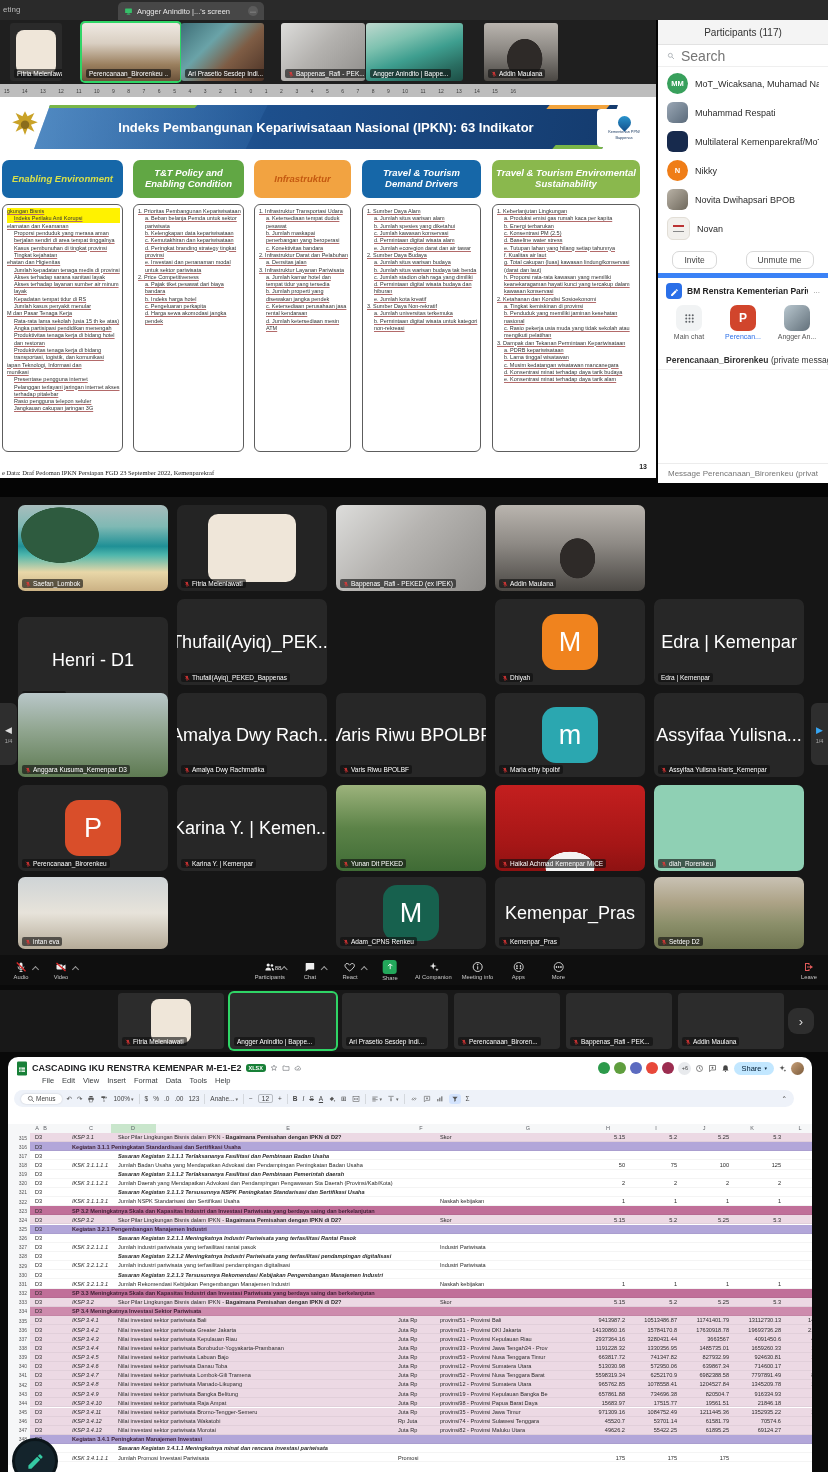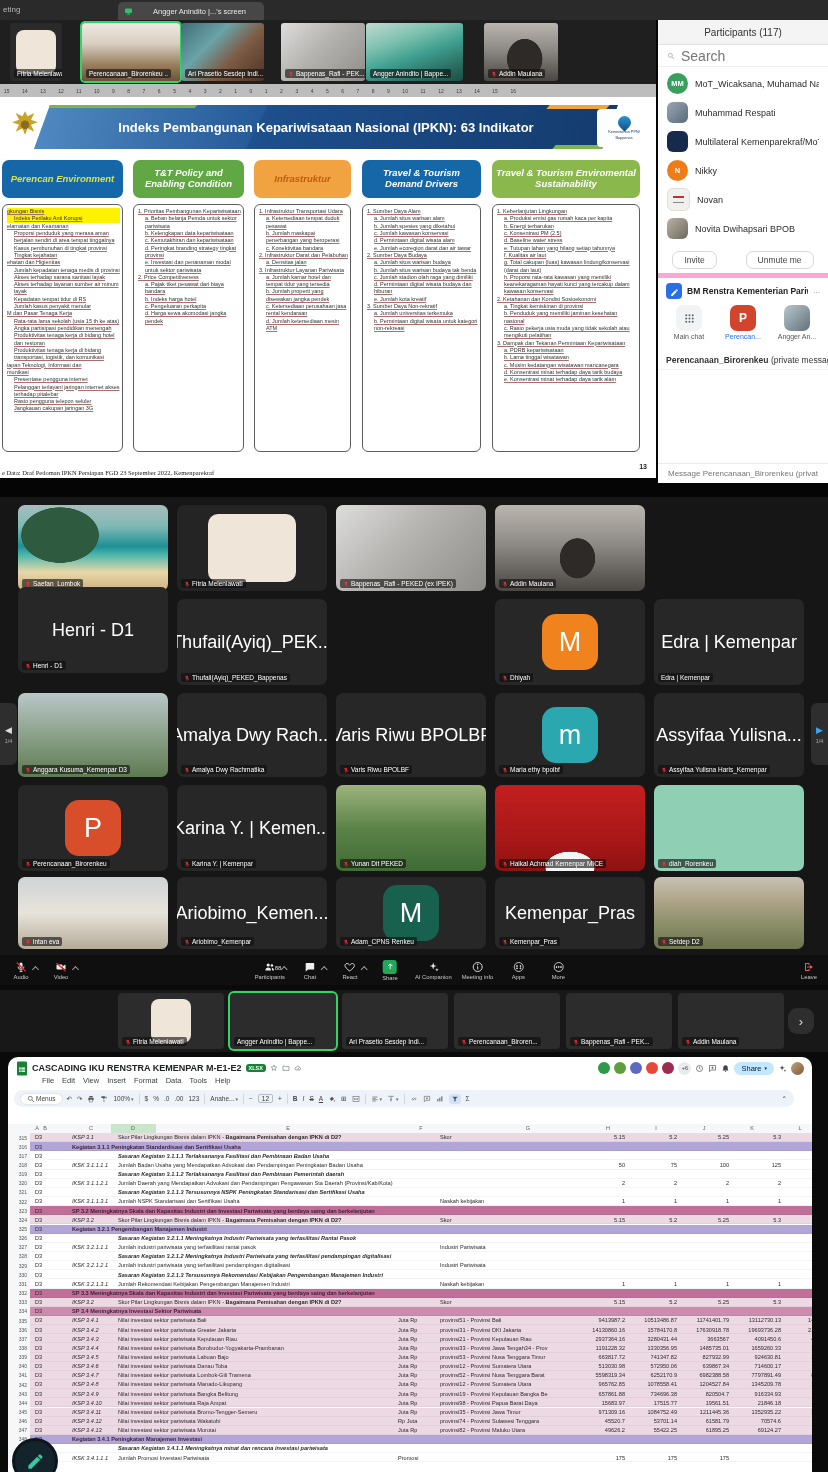--- a/index.html
+++ b/index.html
@@ -4,21 +4,21 @@
 <style>
   html,body{margin:0;padding:0;background:#000;}
   body{width:828px;height:1472px;overflow:hidden;font-family:"Liberation Sans",sans-serif;}
   #root{position:relative;width:828px;height:1472px;background:#050505;}
   .ic{display:inline-flex;align-items:center;justify-content:center;}
   .ic svg{width:100%;height:100%;display:block;}
 
   
   #tabbar{position:absolute;left:0;top:0;width:828px;height:20px;background:#2a2a2a;}
   .tab-partial{position:absolute;left:3px;top:5px;font-size:8px;color:#b8b8b8;}
-  .tab-active{position:absolute;left:118px;top:2px;width:146px;height:18px;background:#474747;border-radius:5px 5px 0 0;display:flex;align-items:center;gap:20px;padding:0 6px;box-sizing:border-box;color:#e8e8e8;font-size:7.5px;white-space:nowrap;overflow:hidden;}
+  .tab-active{position:absolute;left:118px;top:2px;width:146px;height:18px;background:#474747;border-radius:5px 5px 0 0;display:flex;align-items:center;gap:4px;padding:0 6px;box-sizing:border-box;color:#e8e8e8;font-size:7.5px;white-space:nowrap;overflow:hidden;}
   .tab-active .ic{width:9px;height:9px;color:#36c06a;flex:none;}
   .tab-more{margin-left:auto;width:10px;height:10px;border-radius:50%;background:#5c5c5c;color:#ddd;font-size:6px;display:flex;align-items:center;justify-content:center;flex:none;}
 
   
   #stage{position:absolute;left:0;top:20px;width:656px;height:458px;background:#141414;}
   #fs-top{position:absolute;left:0;top:0;width:656px;height:64px;background:#1f1f1f;}
   .fstile{position:absolute;top:3px;height:58px;background:#333;border-radius:3px;overflow:hidden;}
   .fstile.active{box-shadow:0 0 0 2px #2fd566;}
   #ruler{position:absolute;left:0;top:64px;width:656px;height:13px;background:#bdbdbd;display:flex;align-items:center;}
   #ruler-nums{width:512px;display:flex;justify-content:space-between;padding:0 4px;font-size:5px;color:#3d3d3d;}
@@ -49,21 +49,21 @@
   .p-search{height:21px;display:flex;align-items:center;gap:4px;padding:0 9px;border-bottom:1px solid #efefef;flex:none;}
   .p-search .ic{width:8px;height:8px;color:#9aa0a6;flex:none;}
   .p-search input{border:none;outline:none;background:transparent;font-size:14px;color:#555;width:100%;font-family:"Liberation Sans",sans-serif;}
   #p-list{flex:none;height:177px;padding-top:2px;overflow:hidden;}
   .p-row{height:29px;display:flex;align-items:center;gap:7px;padding:0 9px;}
   .p-av{width:21px;height:21px;border-radius:50%;flex:none;display:flex;align-items:center;justify-content:center;color:#fff;font-size:7.5px;font-weight:bold;}
   .p-av.sq{border-radius:6px;}
   .p-av.logo{background:#f2f0ec;border:1px solid #e2ded6;}
   .p-av.logo i{display:block;width:11px;height:4px;border-top:2px solid #b33;border-bottom:1px solid #888;}
   .p-name{font-size:9px;color:#2b2b2b;white-space:nowrap;overflow:hidden;}
-  .p-btns{height:27px;display:flex;align-items:center;justify-content:space-around;flex:none;border-bottom:5px solid #f9a8d4;}
+  .p-btns{height:27px;display:flex;align-items:center;justify-content:space-around;flex:none;border-bottom:5px solid #3b82f6;}
   .btn{padding:3px 11px;border:1px solid #d8d8d8;border-radius:7px;font-size:8.5px;color:#444;background:#fff;}
   .c-head{height:25px;display:flex;align-items:center;gap:5px;padding:0 8px;flex:none;}
   .c-compose{width:16px;height:16px;border-radius:4px;background:#2a6fe8;color:#fff;flex:none;}
   .c-compose .ic{width:9px;height:9px;color:#fff;margin:3.5px;}
   .c-title{font-size:8.5px;font-weight:bold;color:#222;white-space:nowrap;overflow:hidden;flex:1;}
   .c-more{color:#888;font-size:8px;flex:none;}
   .c-tabs{height:44px;display:flex;gap:8px;padding:2px 8px;flex:none;}
   .c-tab{width:46px;display:flex;flex-direction:column;align-items:center;gap:2px;font-size:7px;color:#555;}
   .c-tab .tav{width:26px;height:26px;border-radius:7px;background:#f1f3f4;display:flex;align-items:center;justify-content:center;color:#fff;font-weight:bold;font-size:12px;}
   .c-tab .tav .ic{width:13px;height:13px;color:#5f6368;}
@@ -297,21 +297,21 @@
             <path d="M20 5l3 6 8-4-4 8 8 3-8 3 4 8-8-4-3 8-3-8-8 4 4-8-8-3 8-3-4-8 8 4z" fill="#c9a227"></path>
             <circle cx="20" cy="21" r="5" fill="#8a6d1c"></circle>
           </svg>
         </span>
       <div class="bap">
         <span class="bap-blob"></span>
         <span class="bap-t">Kementerian PPN/</span>
         <span class="bap-t">Bappenas</span>
       </div>
       <div id="pillars">
-          <div class="pillar-h" style="left: 2px; width: 121px; background: rgb(22, 103, 168); color: rgb(216, 224, 74);">Perencan Environment</div>
+          <div class="pillar-h" style="left: 2px; width: 121px; background: rgb(22, 103, 168); color: rgb(216, 224, 74);">Enabling Environment</div>
           <div class="pillar-b" style="left: 2px; width: 121px;">
             <div class="it i0 hl">gkungan Bisnis</div>
             <div class="it i1 hl">Indeks Perilaku Anti Korupsi</div>
             <div class="it i0">elamatan dan Keamanan</div>
             <div class="it i1">Proporsi penduduk yang merasa aman berjalan sendiri di area tempat tinggalnya</div>
             <div class="it i1">Kasus pembunuhan di tingkat provinsi</div>
             <div class="it i1">Tingkat kejahatan</div>
             <div class="it i0">ehatan dan Higienitas</div>
             <div class="it i1">Jumlah kepadatan tenaga medis di provinsi</div>
             <div class="it i1">Akses terhadap sarana sanitasi layak</div>
@@ -427,28 +427,28 @@
         </div>
         <div class="p-row">
           <div class="p-av sq" style="background: rgb(23, 42, 77);"></div>
           <div class="p-name">Multilateral Kemenparekraf/MoTCE ID</div>
         </div>
         <div class="p-row">
           <div class="p-av" style="background: rgb(239, 125, 23);">N</div>
           <div class="p-name">Nikky</div>
         </div>
         <div class="p-row">
+          <div class="p-av sq" style="background: linear-gradient(135deg, rgb(185, 178, 166), rgb(110, 104, 92));"></div>
+          <div class="p-name">Novita Dwihapsari BPOB</div>
+        </div>
+        <div class="p-row">
           <div class="p-av sq logo">
             <i></i>
           </div>
           <div class="p-name">Novan</div>
-        </div>
-        <div class="p-row">
-          <div class="p-av sq" style="background: linear-gradient(135deg, rgb(185, 178, 166), rgb(110, 104, 92));"></div>
-          <div class="p-name">Novita Dwihapsari BPOB</div>
         </div>
       </div>
     <div class="p-btns">
       <span class="btn">Invite</span>
       <span class="btn">Unmute me</span>
     </div>
     <div class="c-head">
       <span class="c-compose"><span class="ic" id="compose-pencil">
             <svg viewBox="0 0 24 24" fill="currentColor">
               <path d="M3 17.2V21h3.8L17.9 9.9l-3.8-3.8zM20.7 7.1a1 1 0 0 0 0-1.4l-2.4-2.4a1 1 0 0 0-1.4 0l-1.8 1.8 3.8 3.8z"></path>
@@ -665,21 +665,21 @@
           <span class="ic">
             <svg viewBox="0 0 24 24">
               <path fill="currentColor" d="M12 15a3 3 0 0 0 3-3V6a3 3 0 0 0-6 0v6a3 3 0 0 0 3 3z"></path>
               <path fill="none" stroke="currentColor" stroke-width="1.6" d="M6 11a6 6 0 0 0 12 0M12 17v4M9 21h6"></path>
               <line x1="3.5" y1="3" x2="21" y2="20.5" stroke="#e02828" stroke-width="2.6"></line>
             </svg>
           </span>
           <span>Addin Maulana</span>
         </div>
       </div>
-      <div class="tile" style="left: 18px; top: 90px; width: 150px; height: 86px;">
+      <div class="tile" style="left: 18px; top: 120px; width: 150px; height: 86px;">
         <div class="bigname">Henri - D1</div>
         <div class="vlabel">
           <span class="ic">
             <svg viewBox="0 0 24 24">
               <path fill="currentColor" d="M12 15a3 3 0 0 0 3-3V6a3 3 0 0 0-6 0v6a3 3 0 0 0 3 3z"></path>
               <path fill="none" stroke="currentColor" stroke-width="1.6" d="M6 11a6 6 0 0 0 12 0M12 17v4M9 21h6"></path>
               <line x1="3.5" y1="3" x2="21" y2="20.5" stroke="#e02828" stroke-width="2.6"></line>
             </svg>
           </span>
           <span>Henri - D1</span>
@@ -846,33 +846,20 @@
       <div class="tile ph-temple" style="left: 18px; top: 380px; width: 150px; height: 72px;">
         <div class="vlabel">
           <span class="ic">
             <svg viewBox="0 0 24 24">
               <path fill="currentColor" d="M12 15a3 3 0 0 0 3-3V6a3 3 0 0 0-6 0v6a3 3 0 0 0 3 3z"></path>
               <path fill="none" stroke="currentColor" stroke-width="1.6" d="M6 11a6 6 0 0 0 12 0M12 17v4M9 21h6"></path>
               <line x1="3.5" y1="3" x2="21" y2="20.5" stroke="#e02828" stroke-width="2.6"></line>
             </svg>
           </span>
           <span>intan eva</span>
-        </div>
-      </div>
-      <div class="tile" style="left: 177px; top: 380px; width: 150px; height: 72px;">
-        <div class="bigname">Ariobimo_Kemen...</div>
-        <div class="vlabel">
-          <span class="ic">
-            <svg viewBox="0 0 24 24">
-              <path fill="currentColor" d="M12 15a3 3 0 0 0 3-3V6a3 3 0 0 0-6 0v6a3 3 0 0 0 3 3z"></path>
-              <path fill="none" stroke="currentColor" stroke-width="1.6" d="M6 11a6 6 0 0 0 12 0M12 17v4M9 21h6"></path>
-              <line x1="3.5" y1="3" x2="21" y2="20.5" stroke="#e02828" stroke-width="2.6"></line>
-            </svg>
-          </span>
-          <span>Ariobimo_Kemenpar</span>
         </div>
       </div>
       <div class="tile" style="left: 336px; top: 380px; width: 150px; height: 72px;">
         <div class="sqavatar" style="background: rgb(23, 97, 78);">M</div>
         <div class="vlabel">
           <span class="ic">
             <svg viewBox="0 0 24 24">
               <path fill="currentColor" d="M12 15a3 3 0 0 0 3-3V6a3 3 0 0 0-6 0v6a3 3 0 0 0 3 3z"></path>
               <path fill="none" stroke="currentColor" stroke-width="1.6" d="M6 11a6 6 0 0 0 12 0M12 17v4M9 21h6"></path>
               <line x1="3.5" y1="3" x2="21" y2="20.5" stroke="#e02828" stroke-width="2.6"></line>

